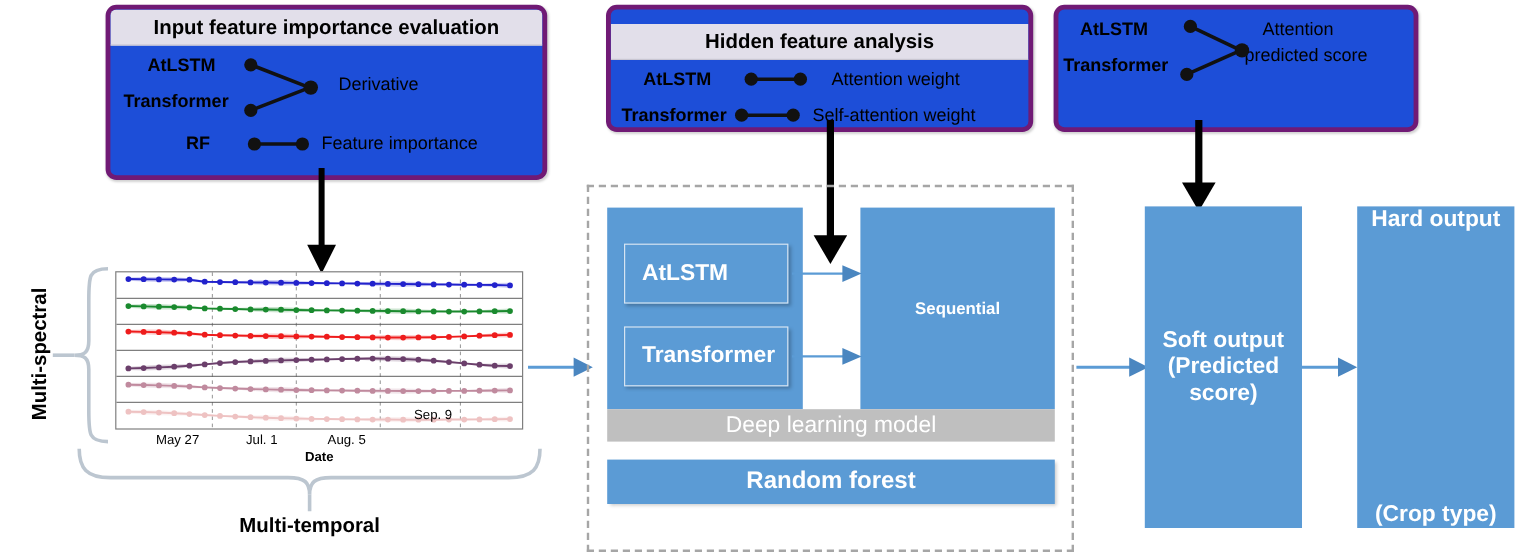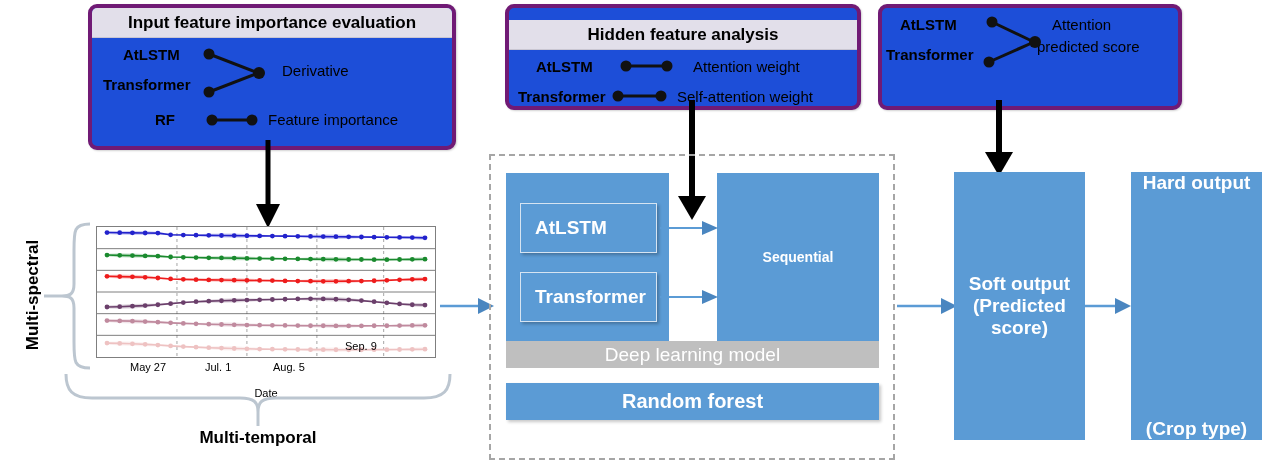--- a/index.html
+++ b/index.html
@@ -309,21 +309,21 @@
       <circle cx="302.56" cy="122.49466666666666" r="2.4" fill="#eec2c2"></circle>
       <circle cx="315.28" cy="122.356" r="2.4" fill="#eec2c2"></circle>
       <circle cx="328" cy="122.21733333333333" r="2.4" fill="#eec2c2"></circle>
     </svg>
 </div>
 
 <span class="tick-lab" style="left:130px;top:361px;width:60px;">May 27</span>
 <span class="tick-lab" style="left:205px;top:361px;width:50px;">Jul. 1</span>
 <span class="tick-lab" style="left:273px;top:361px;width:55px;">Aug. 5</span>
 <span class="tick-lab" style="left:345px;top:340px;width:55px;">Sep. 9</span>
-<span class="axis-title" style="left:236px;top:387px;width:60px;">Date</span>
+<span class="axis-title" style="left:236px;top:375px;width:60px;font-weight:bold;">Date</span>
 
 <svg class="abs" style="left:64px;top:372px;" width="400" height="48">
   <path d="M2 2 C 2 18, 8 26, 28 26 L176 26 C190 26, 194 30, 194 40 C194 30, 198 26, 212 26 L360 26 C380 26, 386 18, 386 2" fill="none" stroke="#bcc6d0" stroke-width="3"></path>
   <line x1="194" y1="40" x2="194" y2="54" stroke="#bcc6d0" stroke-width="3"></line>
 </svg>
 
 <div class="hlabel" style="left:158px;top:428px;width:200px;">Multi-temporal</div>
 
 <svg class="abs" style="left:440px;top:294px;" width="56" height="24">
   <line x1="0" y1="12" x2="40" y2="12" stroke="#5b9bd5" stroke-width="2.5"></line>

